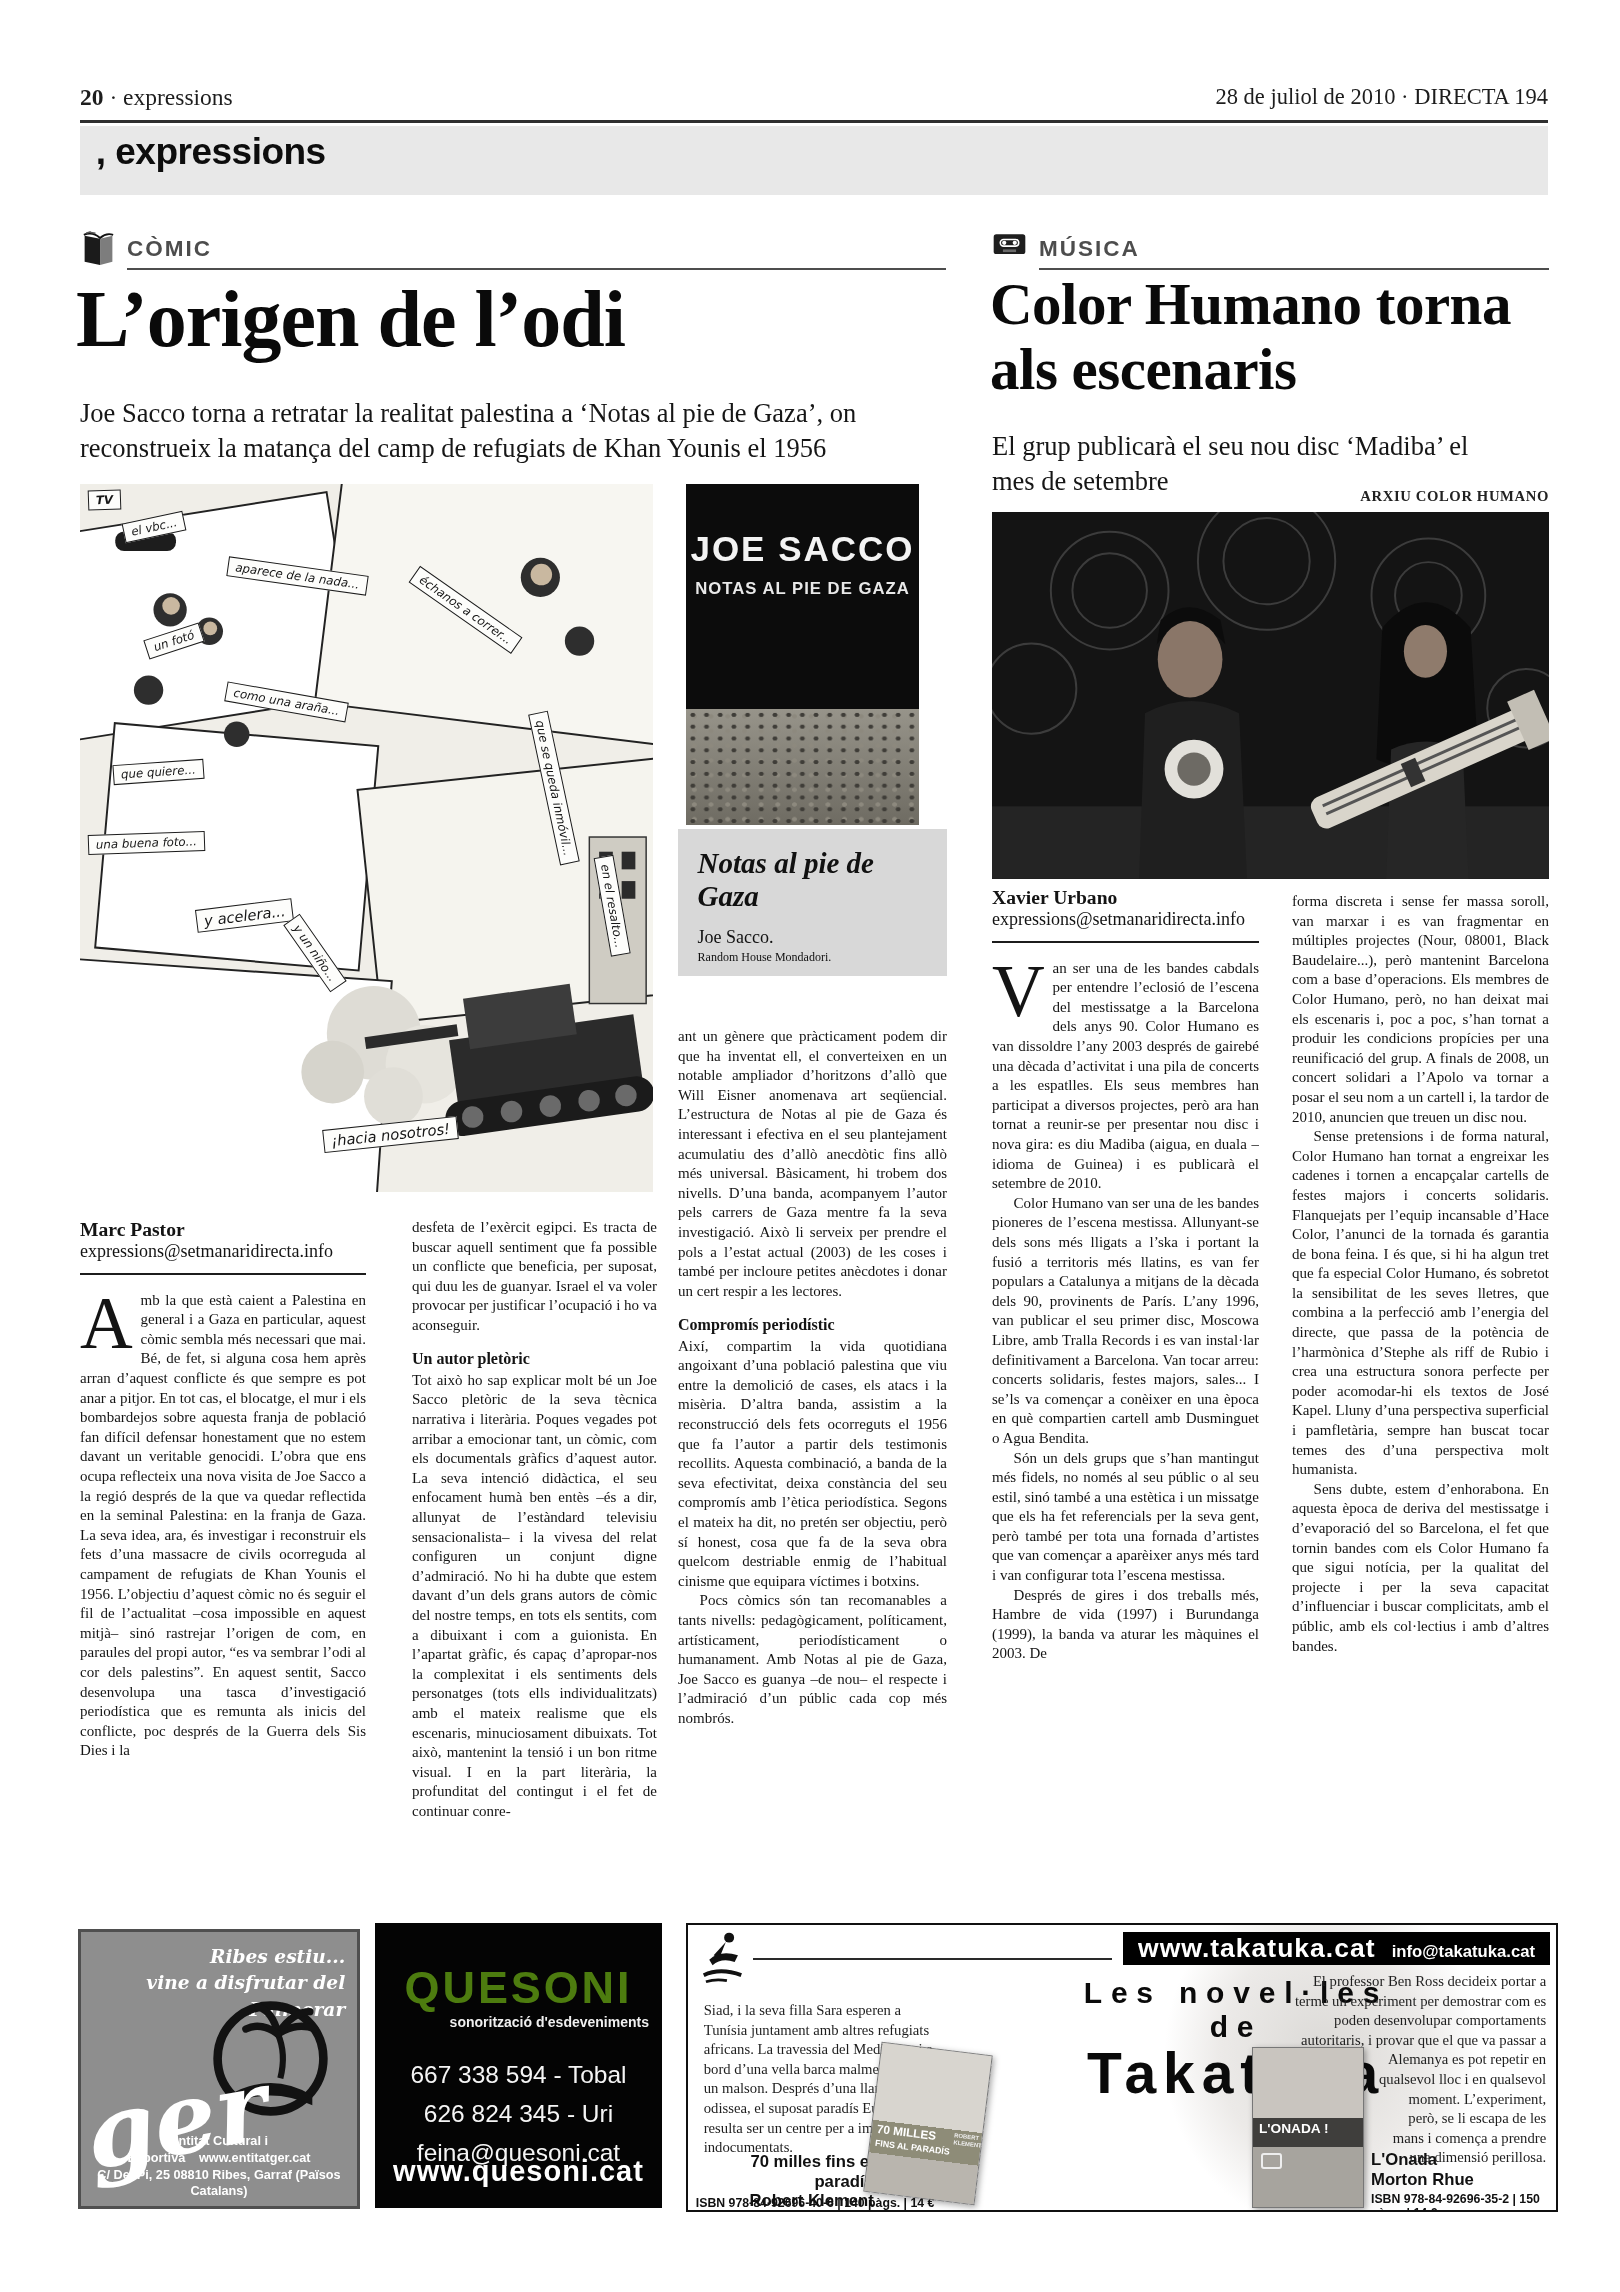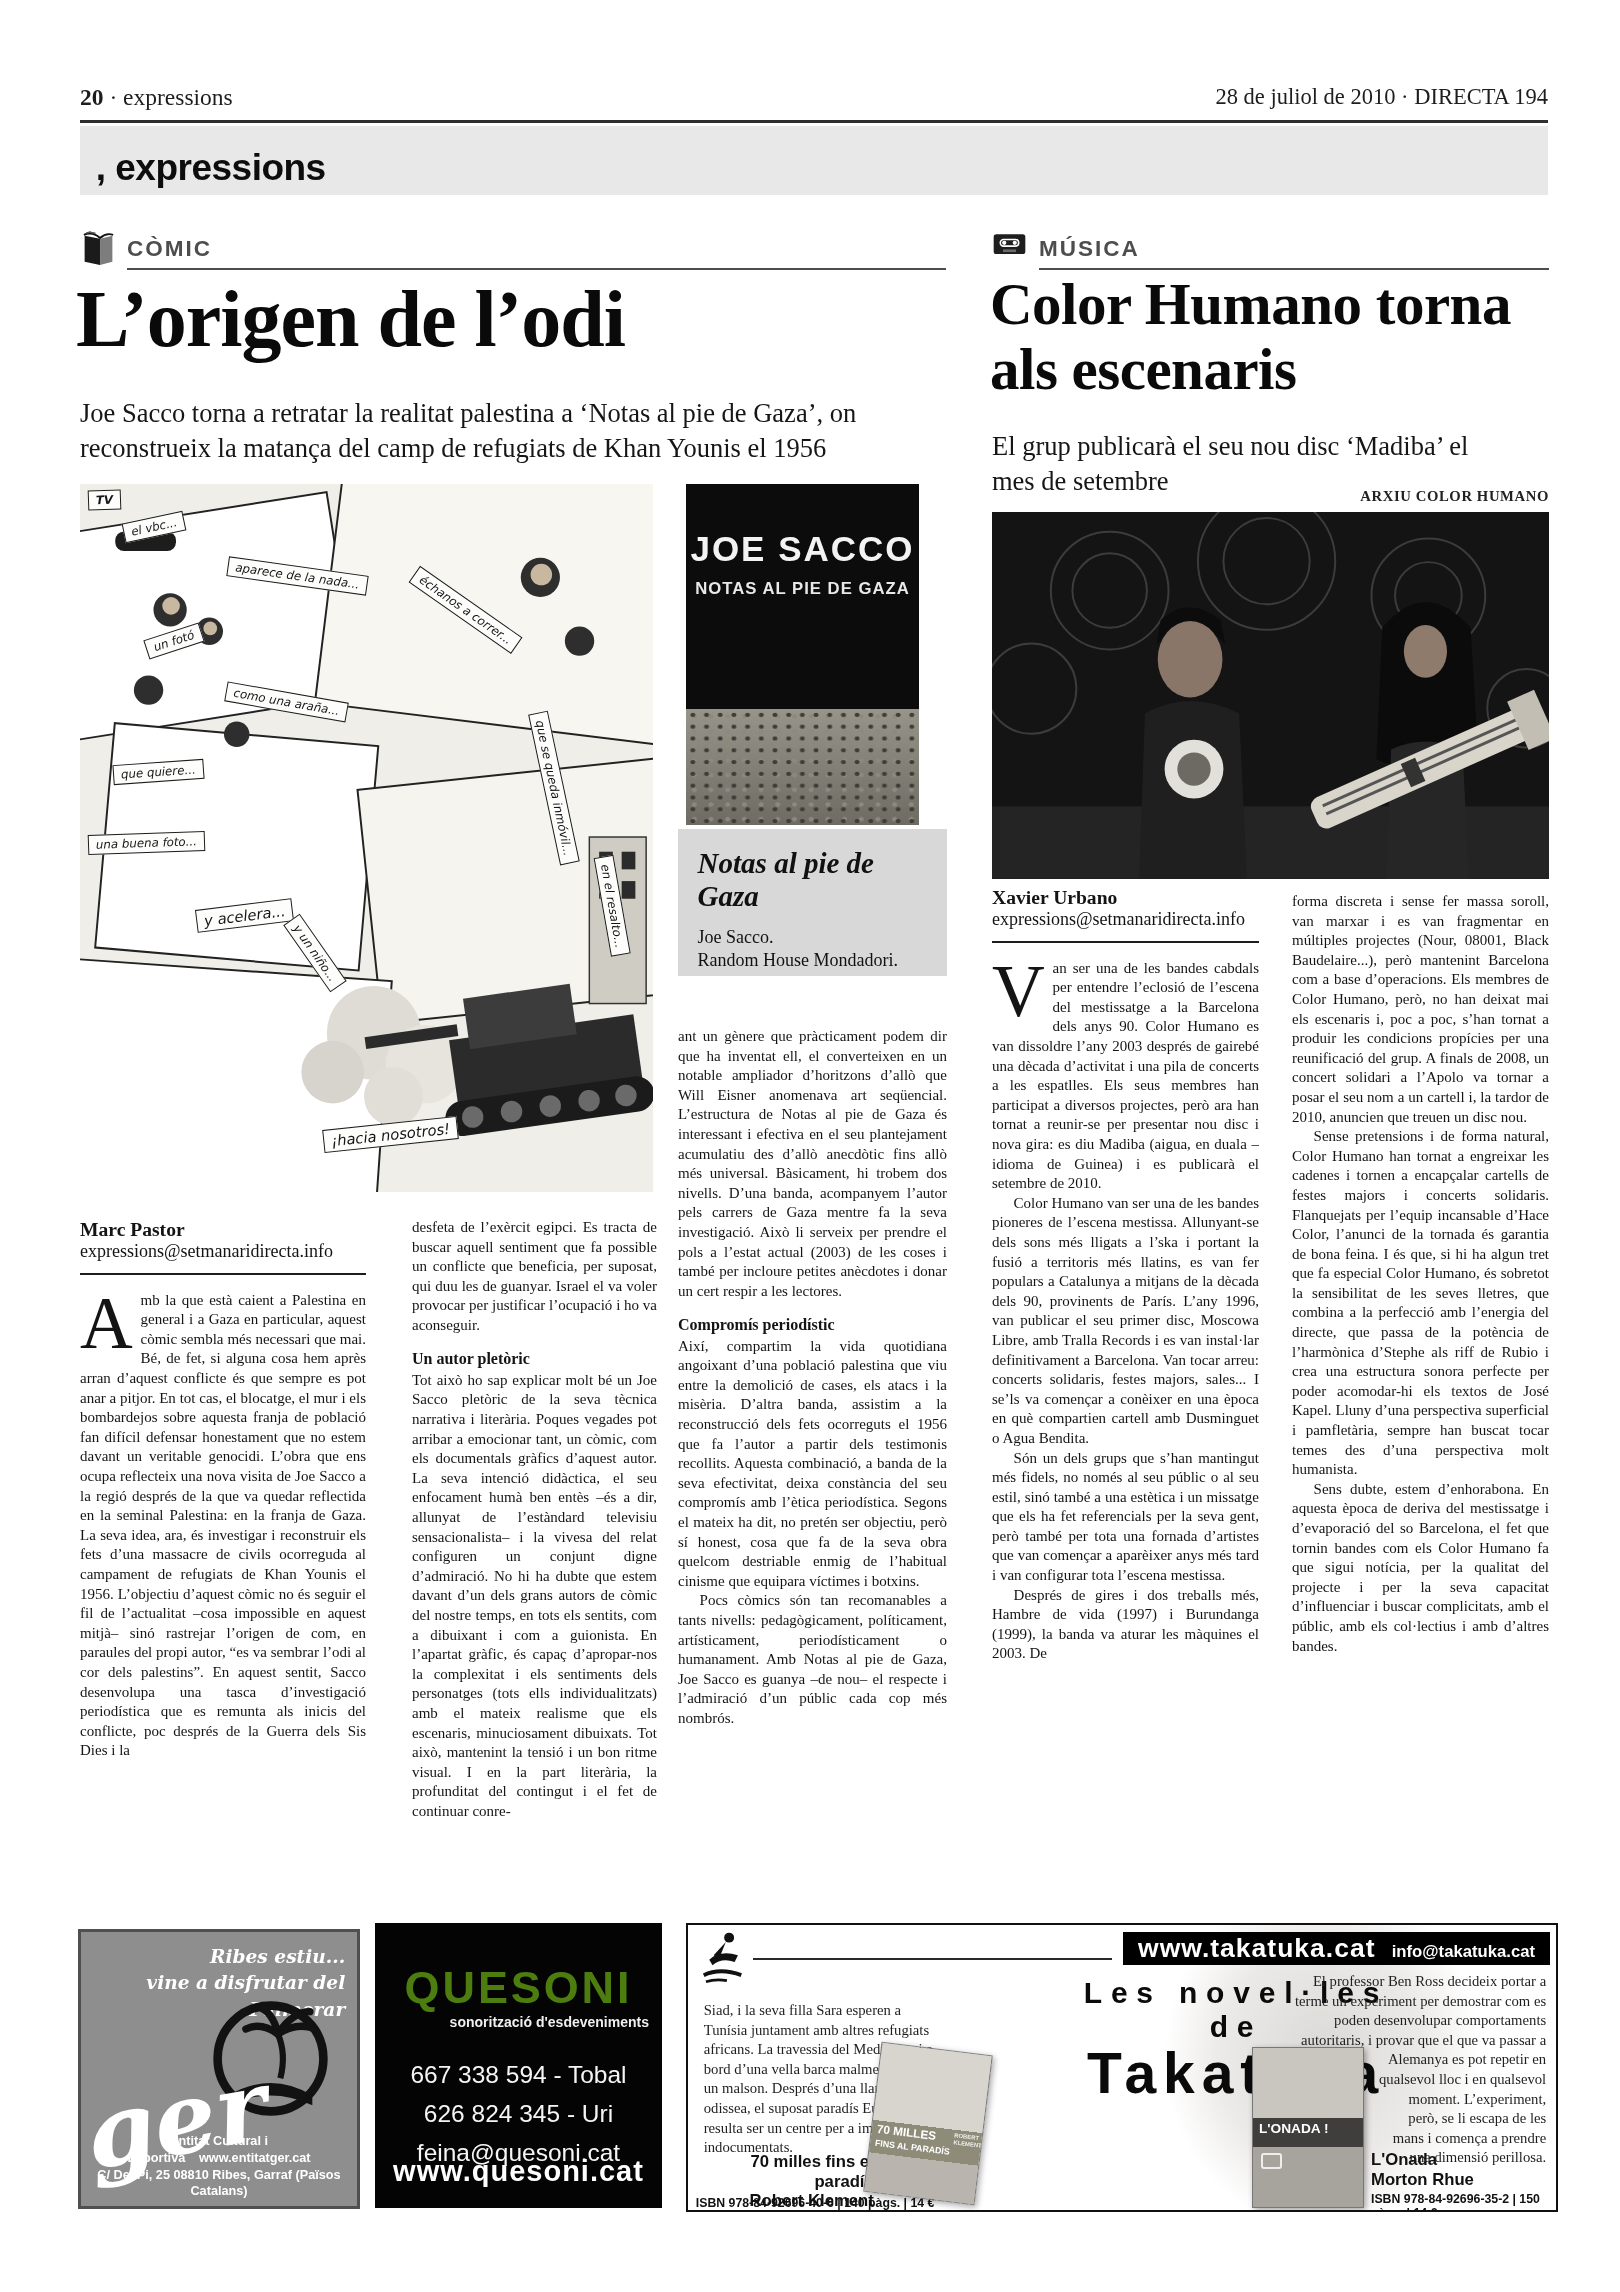--- a/index.html
+++ b/index.html
@@ -6,21 +6,21 @@
   .page{position:relative;width:1620px;height:2293px;background:#fff;overflow:hidden;
         font-family:"Liberation Serif",serif;color:#111;}
 
   
   .folio{position:absolute;top:84px;font-size:23.5px;color:#1d1d1d;}
   .folio-left{left:80px;}
   .folio-right{right:72px;font-size:22.5px;text-align:right;}
   .folio .num{font-weight:bold;}
   .head-rule{position:absolute;left:80px;top:120px;width:1468px;height:2.9px;background:#2f2f2f;}
   .banner{position:absolute;left:80px;top:126px;width:1468px;height:69px;background:#e8e8e8;}
-  .banner span{position:absolute;left:15.7px;top:21px;font-family:"Liberation Sans",sans-serif;
+  .banner span{position:absolute;left:15.7px;top:5px;font-family:"Liberation Sans",sans-serif;
                font-weight:bold;font-size:37px;letter-spacing:-0.5px;color:#0d0d0d;}
 
   
   .sec{position:absolute;height:45px;}
   .sec .icon{position:absolute;left:0;bottom:0;width:37px;height:41px;}
   .sec .lab{position:absolute;left:47px;right:0;bottom:0;border-bottom:2px solid #4d4d4d;
             padding-bottom:5.9px;font-family:"Liberation Sans",sans-serif;font-weight:bold;
             font-size:22.5px;letter-spacing:2px;color:#4d4d4d;}
   #sec-comic{left:80px;top:225px;width:866px;}
   #sec-music{left:992px;top:225px;width:557px;}
@@ -52,21 +52,21 @@
                          radial-gradient(#8d897e 2px, transparent 2.9px),
                          linear-gradient(#97948a,#6e6b62);
         background-size:13.7px 11.8px,16.7px 14.7px,100% 100%;}
   .band-photo{position:absolute;left:992px;top:512px;width:557px;height:367px;background:#141414;overflow:hidden;}
 
   
   .bookbox{position:absolute;left:678px;top:829px;width:269px;height:147px;background:#d8d8d8;
            box-sizing:border-box;padding:17.6px 19.6px 0;}
   .bookbox .bt{font-style:italic;font-weight:bold;font-size:29px;line-height:33px;width:181px;}
   .bookbox .ba{margin-top:14.7px;font-size:18px;}
-  .bookbox .bp{margin-top:2px;font-size:18px;}
+  .bookbox .bp{margin-top:2px;font-size:12px;}
 
   
   .col{position:absolute;overflow:hidden;text-align:justify;font-size:15px;line-height:19.6px;color:#141414;}
   #c-col1{left:80px;top:1220px;width:286px;height:678px;}
   #c-col2{left:412px;top:1218px;width:245px;height:680px;}
   #c-col3{left:678px;top:1027px;width:269px;height:870px;}
   #m-col1{left:992px;top:888px;width:267px;height:1012px;}
   #m-col2{left:1292px;top:892px;width:257px;height:1008px;}
   .col p{margin:0;}
   .col p.ind{text-indent:21.6px;}

